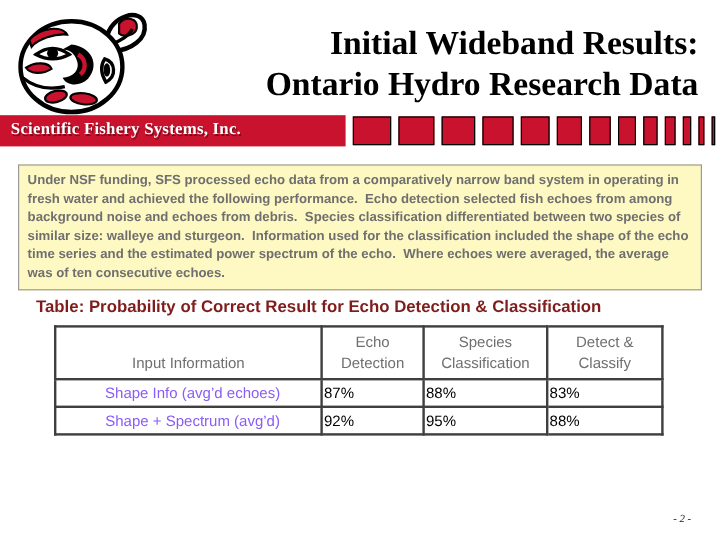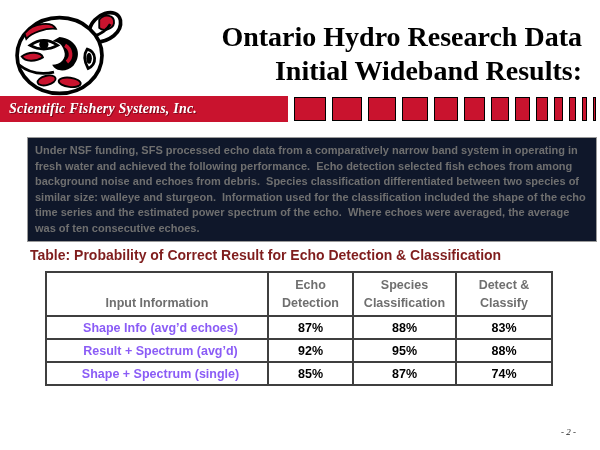--- a/index.html
+++ b/index.html
@@ -10,43 +10,43 @@
   .logo{position:absolute;left:6px;top:2px;width:120px;height:96px;}
 
   
   .title{position:absolute;top:20px;right:18px;text-align:right;
          font-family:"Liberation Serif",serif;font-weight:bold;font-size:28px;
          line-height:34px;color:#000;}
 
   
   .banner{position:absolute;left:0;top:96px;width:600px;height:26px;display:flex;align-items:center;}
   .banner-bar{width:288px;height:26px;background:#C9132E;display:flex;align-items:center;
-              padding-left:9px;box-sizing:border-box;font-style:italic;}
+              padding-left:9px;box-sizing:border-box;}
   .banner-bar span{color:#fff;font-family:"Liberation Serif",serif;font-weight:bold;
                    font-size:14px;letter-spacing:.2px;text-shadow:1px 1px 0 #7a0a1c;}
   .banner-squares{display:flex;align-items:center;gap:6px;margin-left:6px;height:24px;}
   .sq{height:24px;background:#C9132E;border:1px solid #000;box-sizing:border-box;flex:0 0 auto;}
 
   
-  .bodybox{position:absolute;left:27px;top:137px;width:570px;box-sizing:border-box;
-           border:1px solid #9a9a9a;padding:5px 7px;background:#0f172a;}
+  .bodybox{position:absolute;left:15px;top:137px;width:570px;box-sizing:border-box;
+           border:1px solid #9a9a9a;padding:5px 7px;background:#fef9c3;}
   .bodybox p{margin:0;font-size:11px;line-height:15.5px;font-weight:bold;color:#6f6f6f;
              white-space:pre-wrap;}
 
   
   .table-title{position:absolute;left:30px;top:247px;font-size:14px;font-weight:bold;color:#7f1d1d;}
   table.results{position:absolute;left:45px;top:271px;border-collapse:collapse;table-layout:fixed;}
-  table.results th,table.results td{border:2px solid #3f3f3f;font-weight:bold;
+  table.results th,table.results td{border:2px solid #3f3f3f;font-weight:normal;
              font-size:12.5px;box-sizing:border-box;}
   table.results th{height:44px;color:#6f6f6f;text-align:center;vertical-align:bottom;padding:2px 2px 3px;}
   .hline{display:block;min-height:18px;line-height:18px;}
   table.results td{height:23px;}
   td.rowlabel{width:222px;color:#8b5cf6;text-align:center;padding-left:8px;}
   th.c1{width:222px;} th.c2{width:85px;} th.c3{width:103px;} th.c4{width:96px;}
-  td.val{color:#000;text-align:center;}
+  td.val{color:#000;}
 
   
   .pagenum{position:absolute;right:24px;top:427px;font-family:"Liberation Serif",serif;
            font-style:italic;font-size:9px;color:#222;}
 </style>
 </head>
 <body>
 
 <div class="slide">
 
@@ -73,22 +73,22 @@
 
       <path d="M88 49 C 98 52, 99 65, 89 70 C 85 63, 84 55, 88 49 Z" fill="#fff" stroke="#000" stroke-width="3"></path>
       <ellipse cx="90" cy="59" rx="3" ry="6" fill="#000"></ellipse>
 
       <ellipse cx="44" cy="83" rx="10" ry="5" fill="#C9132E" stroke="#000" stroke-width="2" transform="rotate(-14 44 83)"></ellipse>
       <ellipse cx="69" cy="85" rx="12" ry="5" fill="#C9132E" stroke="#000" stroke-width="2" transform="rotate(7 69 85)"></ellipse>
     </svg>
   </div>
 
   <div class="title">
+    <div>Initial Wideband Results:</div>
     <div>Ontario Hydro Research Data</div>
-    <div>Initial Wideband Results:</div>
   </div>
 
   <div class="banner">
     <div class="banner-bar">
       <span>Scientific Fishery Systems, Inc.</span>
     </div>
     <div class="banner-squares">
       <span class="sq" style="width:32px"></span>
       <span class="sq" style="width:30px"></span>
       <span class="sq" style="width:28px"></span>
@@ -133,29 +133,23 @@
       </tr>
     </thead>
     <tbody>
       <tr>
         <td class="rowlabel">Shape Info (avg’d echoes)</td>
         <td class="val">87%</td>
         <td class="val">88%</td>
         <td class="val">83%</td>
       </tr>
       <tr>
-        <td class="rowlabel">Result + Spectrum (avg’d)</td>
+        <td class="rowlabel">Shape + Spectrum (avg’d)</td>
         <td class="val">92%</td>
         <td class="val">95%</td>
         <td class="val">88%</td>
-      </tr>
-      <tr>
-        <td class="rowlabel">Shape + Spectrum (single)</td>
-        <td class="val">85%</td>
-        <td class="val">87%</td>
-        <td class="val">74%</td>
       </tr>
     </tbody>
   </table>
 
   <div class="pagenum">- 2 -</div>
 
 </div>
 
 </body></html>

